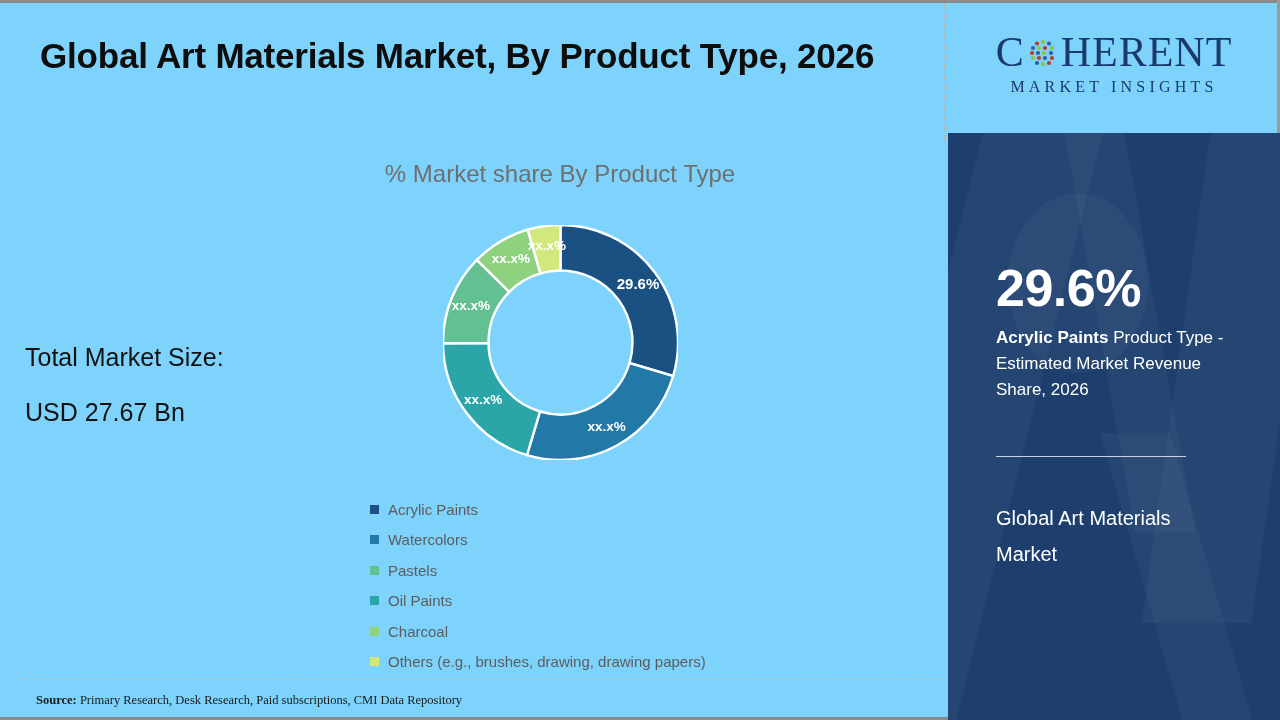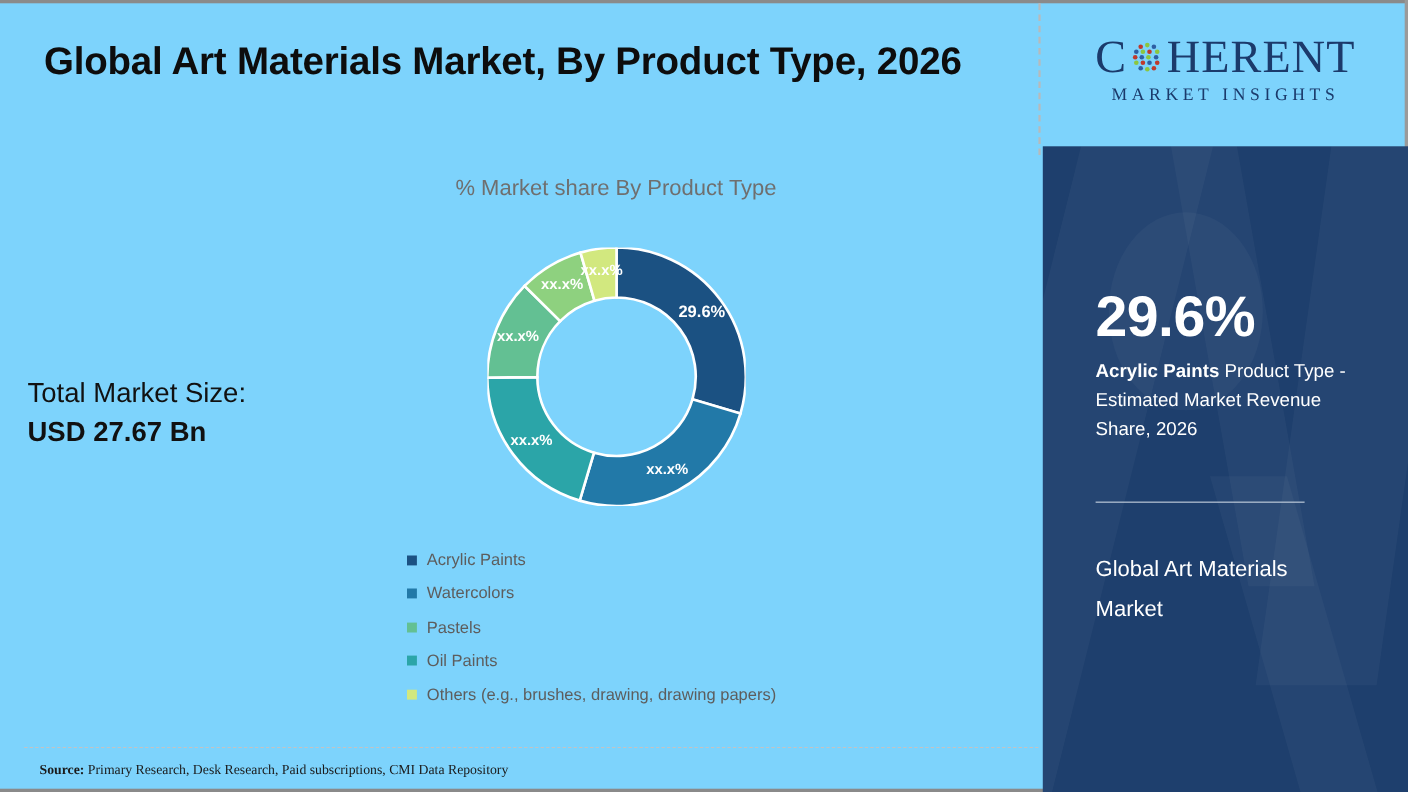--- a/index.html
+++ b/index.html
@@ -29,39 +29,39 @@
   
   .title {
     position:absolute; left:40px; top:30px; width:860px;
     font-size:35px; font-weight:bold; line-height:1.48;
     color:#0d0d0d; letter-spacing:-0.2px;
   }
 
   
   .chart-caption {
     position:absolute; left:330px; top:160px; width:460px;
-    text-align:center; font-size:20px; color:#6f6f6f; font-weight:400;
+    text-align:center; font-size:24px; color:#6f6f6f; font-weight:400;
   }
 
   
   .donut-wrap { position:absolute; left:443px; top:225px; width:235px; height:235px; }
   .donut-wrap svg { display:block; }
   .slice-label {
     font-family:"Liberation Sans", sans-serif;
     font-size:13.5px; font-weight:bold; fill:#ffffff;
     text-anchor:middle; dominant-baseline:middle;
   }
   .slice-label.big { font-size:15px; }
 
   
   .market-size {
     position:absolute; left:25px; top:340px; width:330px;
     font-size:25px; color:#111; line-height:1.42;
   }
-  .market-size .val { font-weight:bold; display:block; }
+  .market-size .val { font-weight:normal; display:block;margin-top:19px; }
 
   
   .legend { position:absolute; left:370px; top:494px; width:520px; }
   .legend-item { display:flex; align-items:center; height:30.5px; }
   .legend-swatch { width:9px; height:9px; margin-right:9px; flex:0 0 auto; }
   .legend-label { font-size:15px; color:#5d5d5d; white-space:nowrap; }
 
   
   .source {
     position:absolute; left:36px; top:693px;
@@ -164,20 +164,24 @@
         <span class="legend-swatch" style="background: rgb(34, 121, 168);"></span>
         <span class="legend-label">Watercolors</span>
       </div>
       <div class="legend-item">
         <span class="legend-swatch" style="background: rgb(99, 192, 147);"></span>
         <span class="legend-label">Pastels</span>
       </div>
       <div class="legend-item">
         <span class="legend-swatch" style="background: rgb(43, 165, 168);"></span>
         <span class="legend-label">Oil Paints</span>
+      </div>
+      <div class="legend-item">
+        <span class="legend-swatch" style="background: rgb(142, 209, 127);"></span>
+        <span class="legend-label">Charcoal</span>
       </div>
       <div class="legend-item">
         <span class="legend-swatch" style="background: rgb(210, 232, 127);"></span>
         <span class="legend-label">Others (e.g., brushes, drawing, drawing papers)</span>
       </div>
     </div>
 
   <div class="source">
     <b>Source:</b>
     <span>Primary Research, Desk Research, Paid subscriptions, CMI Data Repository</span>

